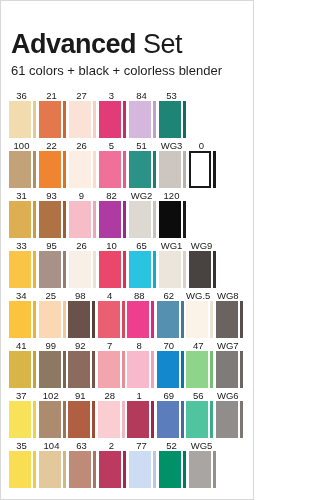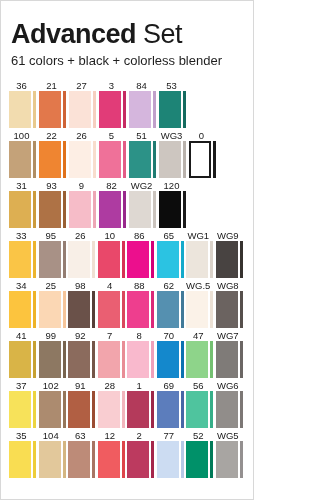--- a/index.html
+++ b/index.html
@@ -16,21 +16,21 @@
   #page {
     position: relative;
     width: 254px;
     height: 500px;
     box-sizing: border-box;
     border: 1px solid #d8d8d8;
     background: #ffffff;
     overflow: hidden;
   }
   #header {
-    padding: 18px 10px 0 10px;
+    padding: 28px 10px 0 10px;
   }
   #title {
     font-size: 27px;
     line-height: 30px;
     letter-spacing: -0.5px;
     color: #1a1a1a;
     white-space: nowrap;
   }
   #title .bold {
     font-weight: bold;
@@ -274,27 +274,20 @@
           </div>
         </div>
         <div class="cell">
           <div class="cell-label">10</div>
           <div class="cell-body">
             <div class="swatch" style="background: rgb(233, 72, 106);"></div>
             <div class="stripe" style="background: rgb(214, 50, 85);"></div>
           </div>
         </div>
         <div class="cell">
-          <div class="cell-label">86</div>
-          <div class="cell-body">
-            <div class="swatch" style="background: rgb(236, 15, 141);"></div>
-            <div class="stripe" style="background: rgb(211, 0, 121);"></div>
-          </div>
-        </div>
-        <div class="cell">
           <div class="cell-label">65</div>
           <div class="cell-body">
             <div class="swatch" style="background: rgb(43, 195, 226);"></div>
             <div class="stripe" style="background: rgb(20, 170, 203);"></div>
           </div>
         </div>
         <div class="cell">
           <div class="cell-label">WG1</div>
           <div class="cell-body">
             <div class="swatch" style="background: rgb(236, 229, 220);"></div>
@@ -496,27 +489,20 @@
           <div class="cell-body">
             <div class="swatch" style="background: rgb(226, 200, 155);"></div>
             <div class="stripe" style="background: rgb(212, 182, 129);"></div>
           </div>
         </div>
         <div class="cell">
           <div class="cell-label">63</div>
           <div class="cell-body">
             <div class="swatch" style="background: rgb(189, 139, 120);"></div>
             <div class="stripe" style="background: rgb(168, 117, 100);"></div>
-          </div>
-        </div>
-        <div class="cell">
-          <div class="cell-label">12</div>
-          <div class="cell-body">
-            <div class="swatch" style="background: rgb(240, 92, 96);"></div>
-            <div class="stripe" style="background: rgb(222, 70, 75);"></div>
           </div>
         </div>
         <div class="cell">
           <div class="cell-label">2</div>
           <div class="cell-body">
             <div class="swatch" style="background: rgb(188, 58, 95);"></div>
             <div class="stripe" style="background: rgb(165, 39, 75);"></div>
           </div>
         </div>
         <div class="cell">

